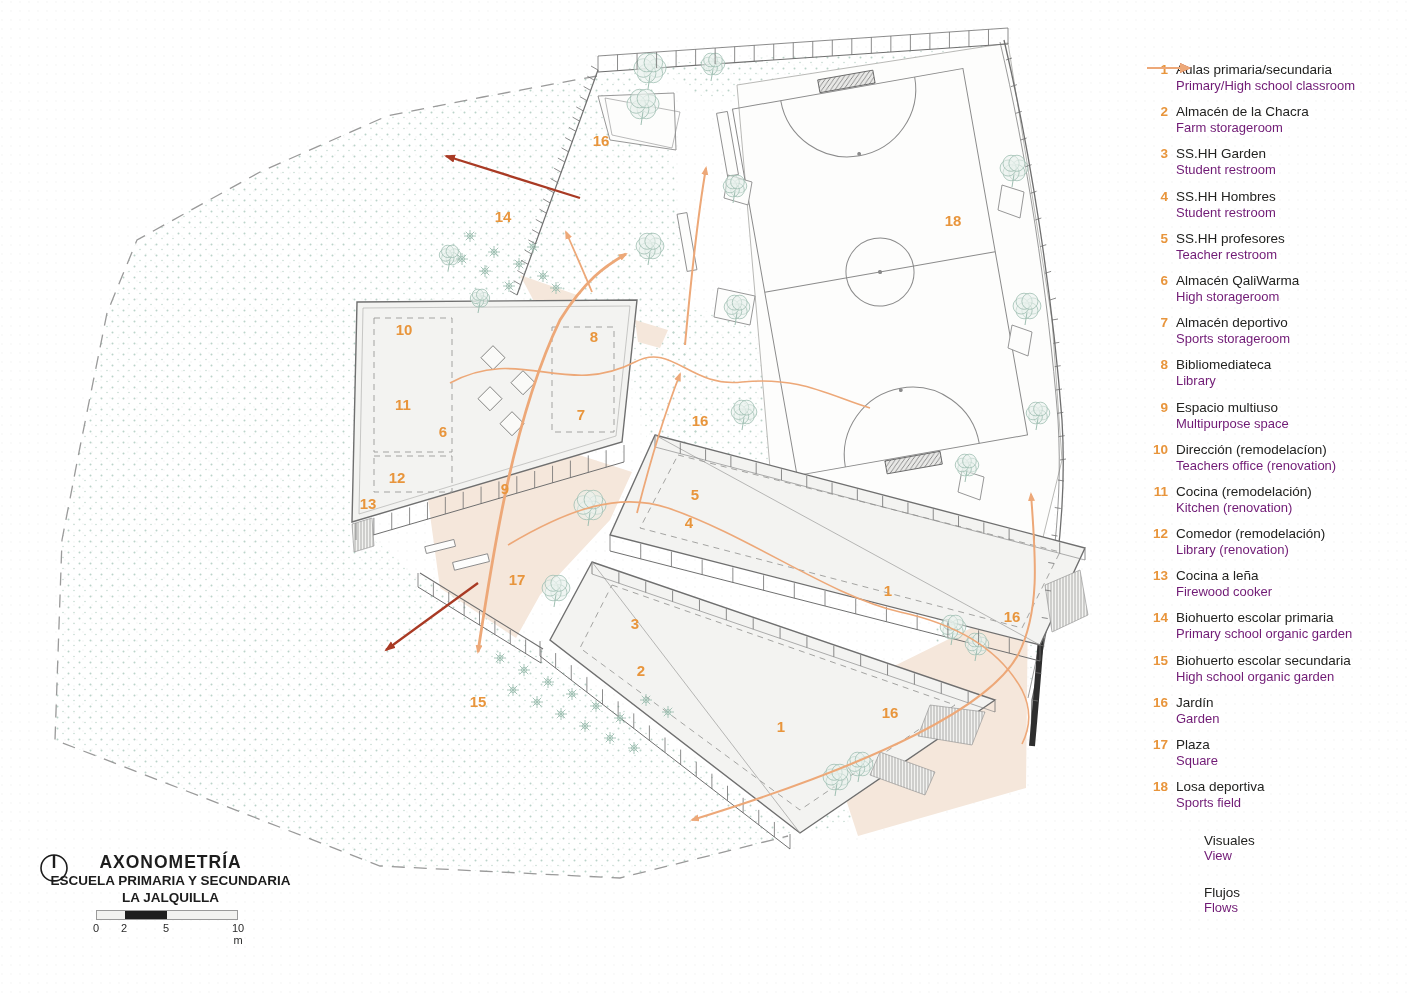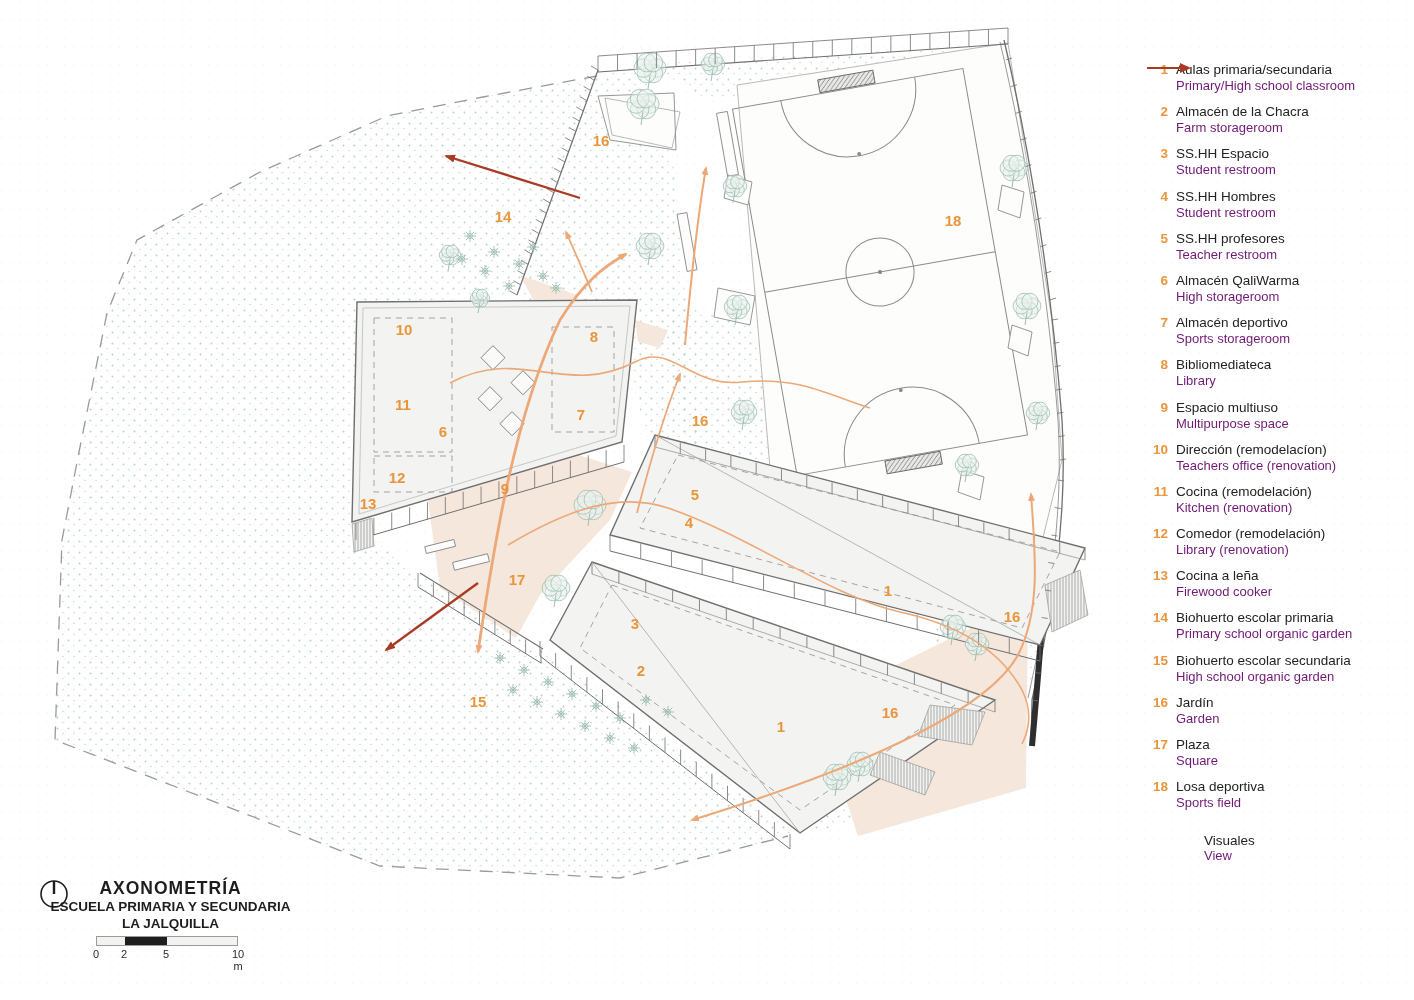--- a/index.html
+++ b/index.html
@@ -1,20 +1,20 @@
 <!DOCTYPE html>
 <html><head>
 <meta charset="utf-8">
 <style>
   html,body{margin:0;padding:0;background:#fff;}
   .sheet{position:relative;width:1414px;height:1000px;background:#fff;overflow:hidden;
          font-family:"Liberation Sans",sans-serif;}
   .sheet svg{position:absolute;left:0;top:0;}
   
-  .titleblock{position:absolute;left:38px;top:878px;width:265px;text-align:center;color:#1d1d1d;}
+  .titleblock{position:absolute;left:38px;top:852px;width:265px;text-align:center;color:#1d1d1d;}
   .tb-title{font-size:17.5px;font-weight:600;letter-spacing:1px;line-height:20px;}
   .tb-sub{font-size:13.5px;font-weight:600;line-height:17px;}
   .scalebar{position:absolute;left:58px;top:58px;width:140px;height:8px;border:1px solid #9a9a9a;background:#f2f2f0;}
   .scalebar .seg{position:absolute;top:0;height:100%;background:#1e1e1e;}
   .scalelabels{position:absolute;left:58px;top:70px;width:150px;height:14px;font-size:11px;color:#2b2b2b;}
   .scalelabels span{position:absolute;transform:translateX(-50%);}
   .north{position:absolute;left:222px;top:50px;}
   
   .legend{position:absolute;left:1146px;top:62px;width:262px;}
   .leg-item{display:flex;margin-bottom:10.2px;line-height:16px;}
@@ -731,21 +731,21 @@
         <div class="leg-item">
           <span class="leg-num" style="color: rgb(232, 149, 60);">2</span>
           <div>
             <div class="leg-es">Almacén de la Chacra</div>
             <div class="leg-en">Farm storageroom</div>
           </div>
         </div>
         <div class="leg-item">
           <span class="leg-num" style="color: rgb(232, 149, 60);">3</span>
           <div>
-            <div class="leg-es">SS.HH Espacio</div>
+            <div class="leg-es">SS.HH Garden</div>
             <div class="leg-en">Student restroom</div>
           </div>
         </div>
         <div class="leg-item">
           <span class="leg-num" style="color: rgb(232, 149, 60);">4</span>
           <div>
             <div class="leg-es">SS.HH Hombres</div>
             <div class="leg-en">Student restroom</div>
           </div>
         </div>
@@ -854,16 +854,28 @@
             <svg width="46" height="12" viewBox="0 0 46 12">
               <line x1="1" y1="6" x2="36" y2="6" stroke="#A93A24" stroke-width="2"></line>
               <path d="M34,1 L45,6 L34,11 Z" fill="#A93A24"></path>
             </svg>
           </div>
           <div>
             <div class="leg-es">Visuales</div>
             <div class="leg-en">View</div>
           </div>
         </div>
+        <div class="leg-arrow-row">
+          <div class="leg-arrow-ico">
+            <svg width="46" height="12" viewBox="0 0 46 12">
+              <line x1="1" y1="6" x2="36" y2="6" stroke="#EDA878" stroke-width="2"></line>
+              <path d="M34,1 L45,6 L34,11 Z" fill="#EDA878"></path>
+            </svg>
+          </div>
+          <div>
+            <div class="leg-es">Flujos</div>
+            <div class="leg-en">Flows</div>
+          </div>
+        </div>
       </div>
 </aside>
 
 </div>
 
 </body></html>

